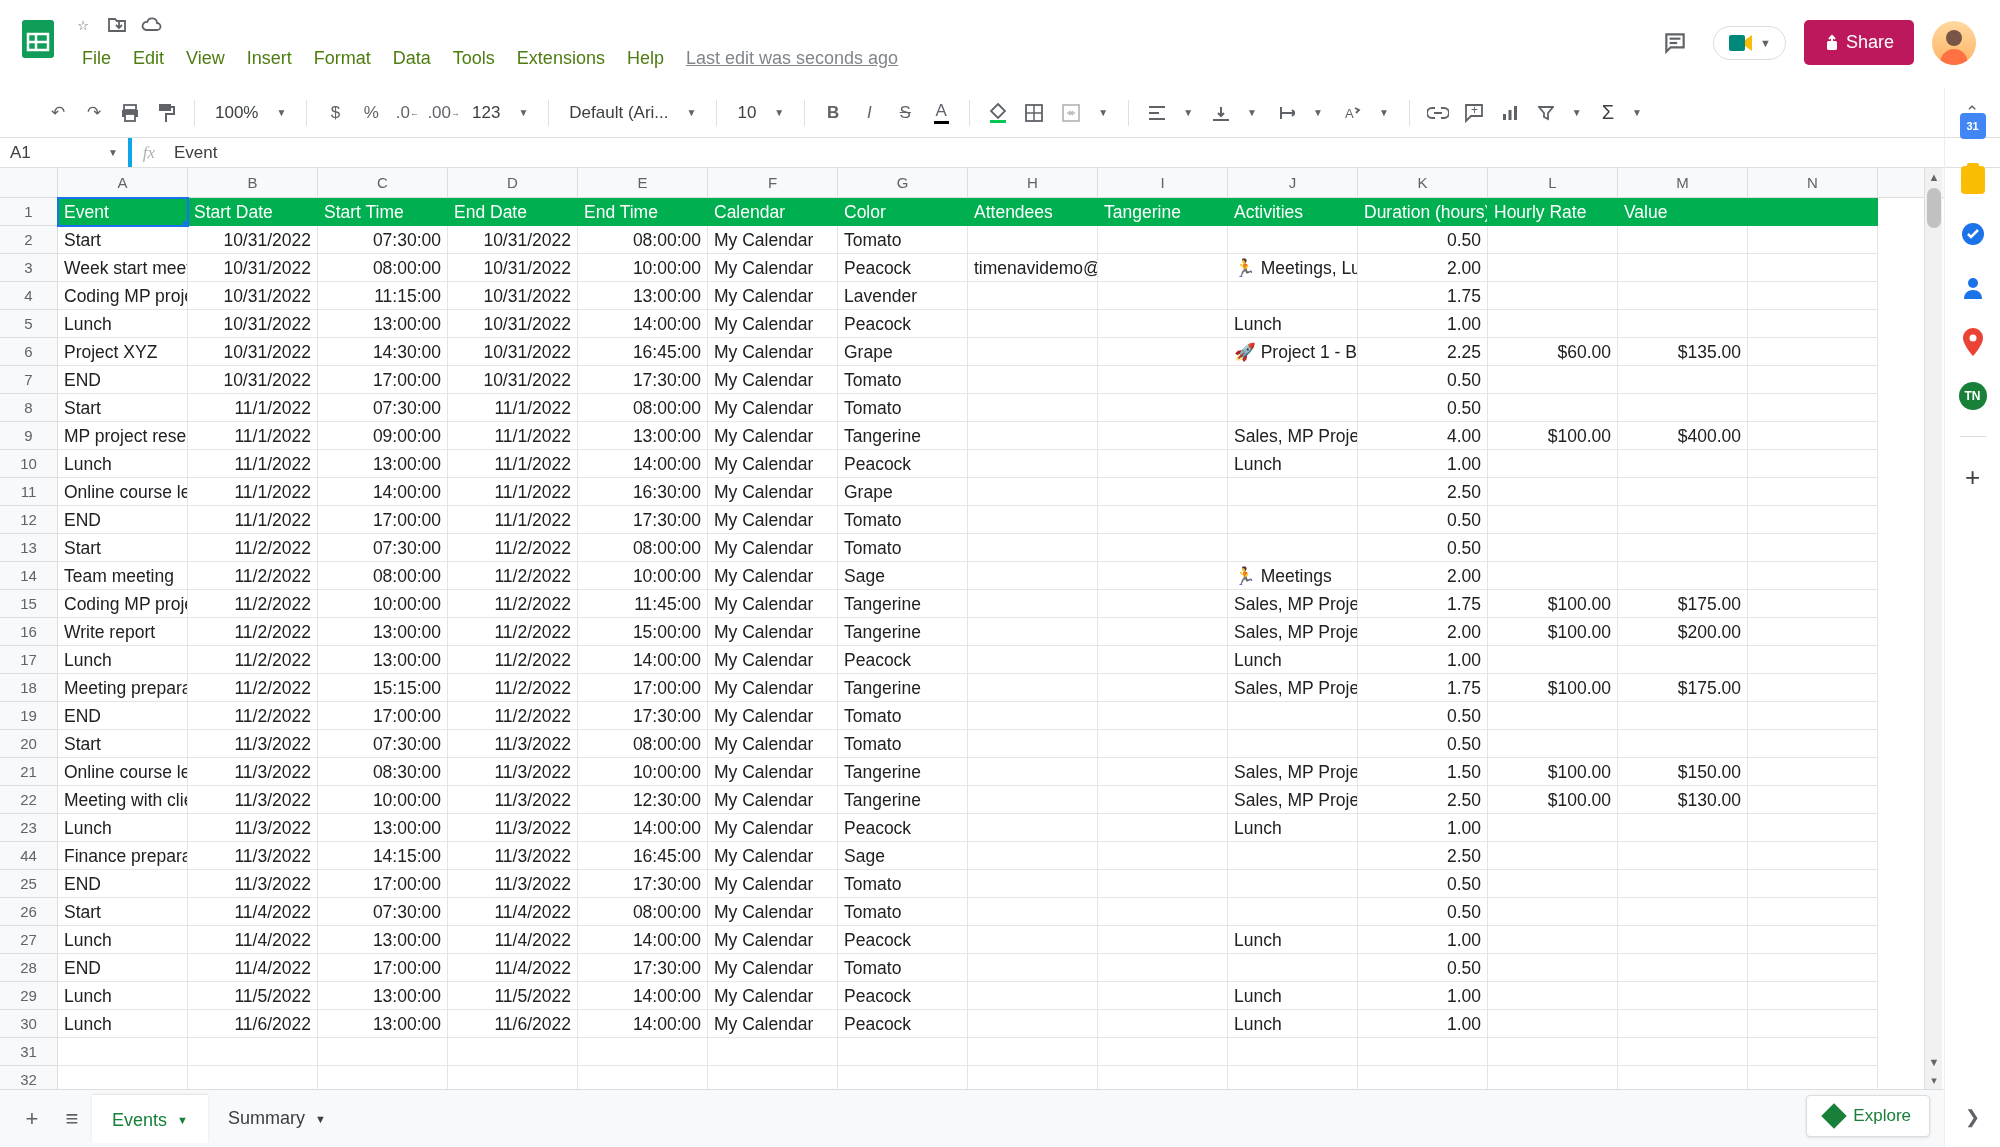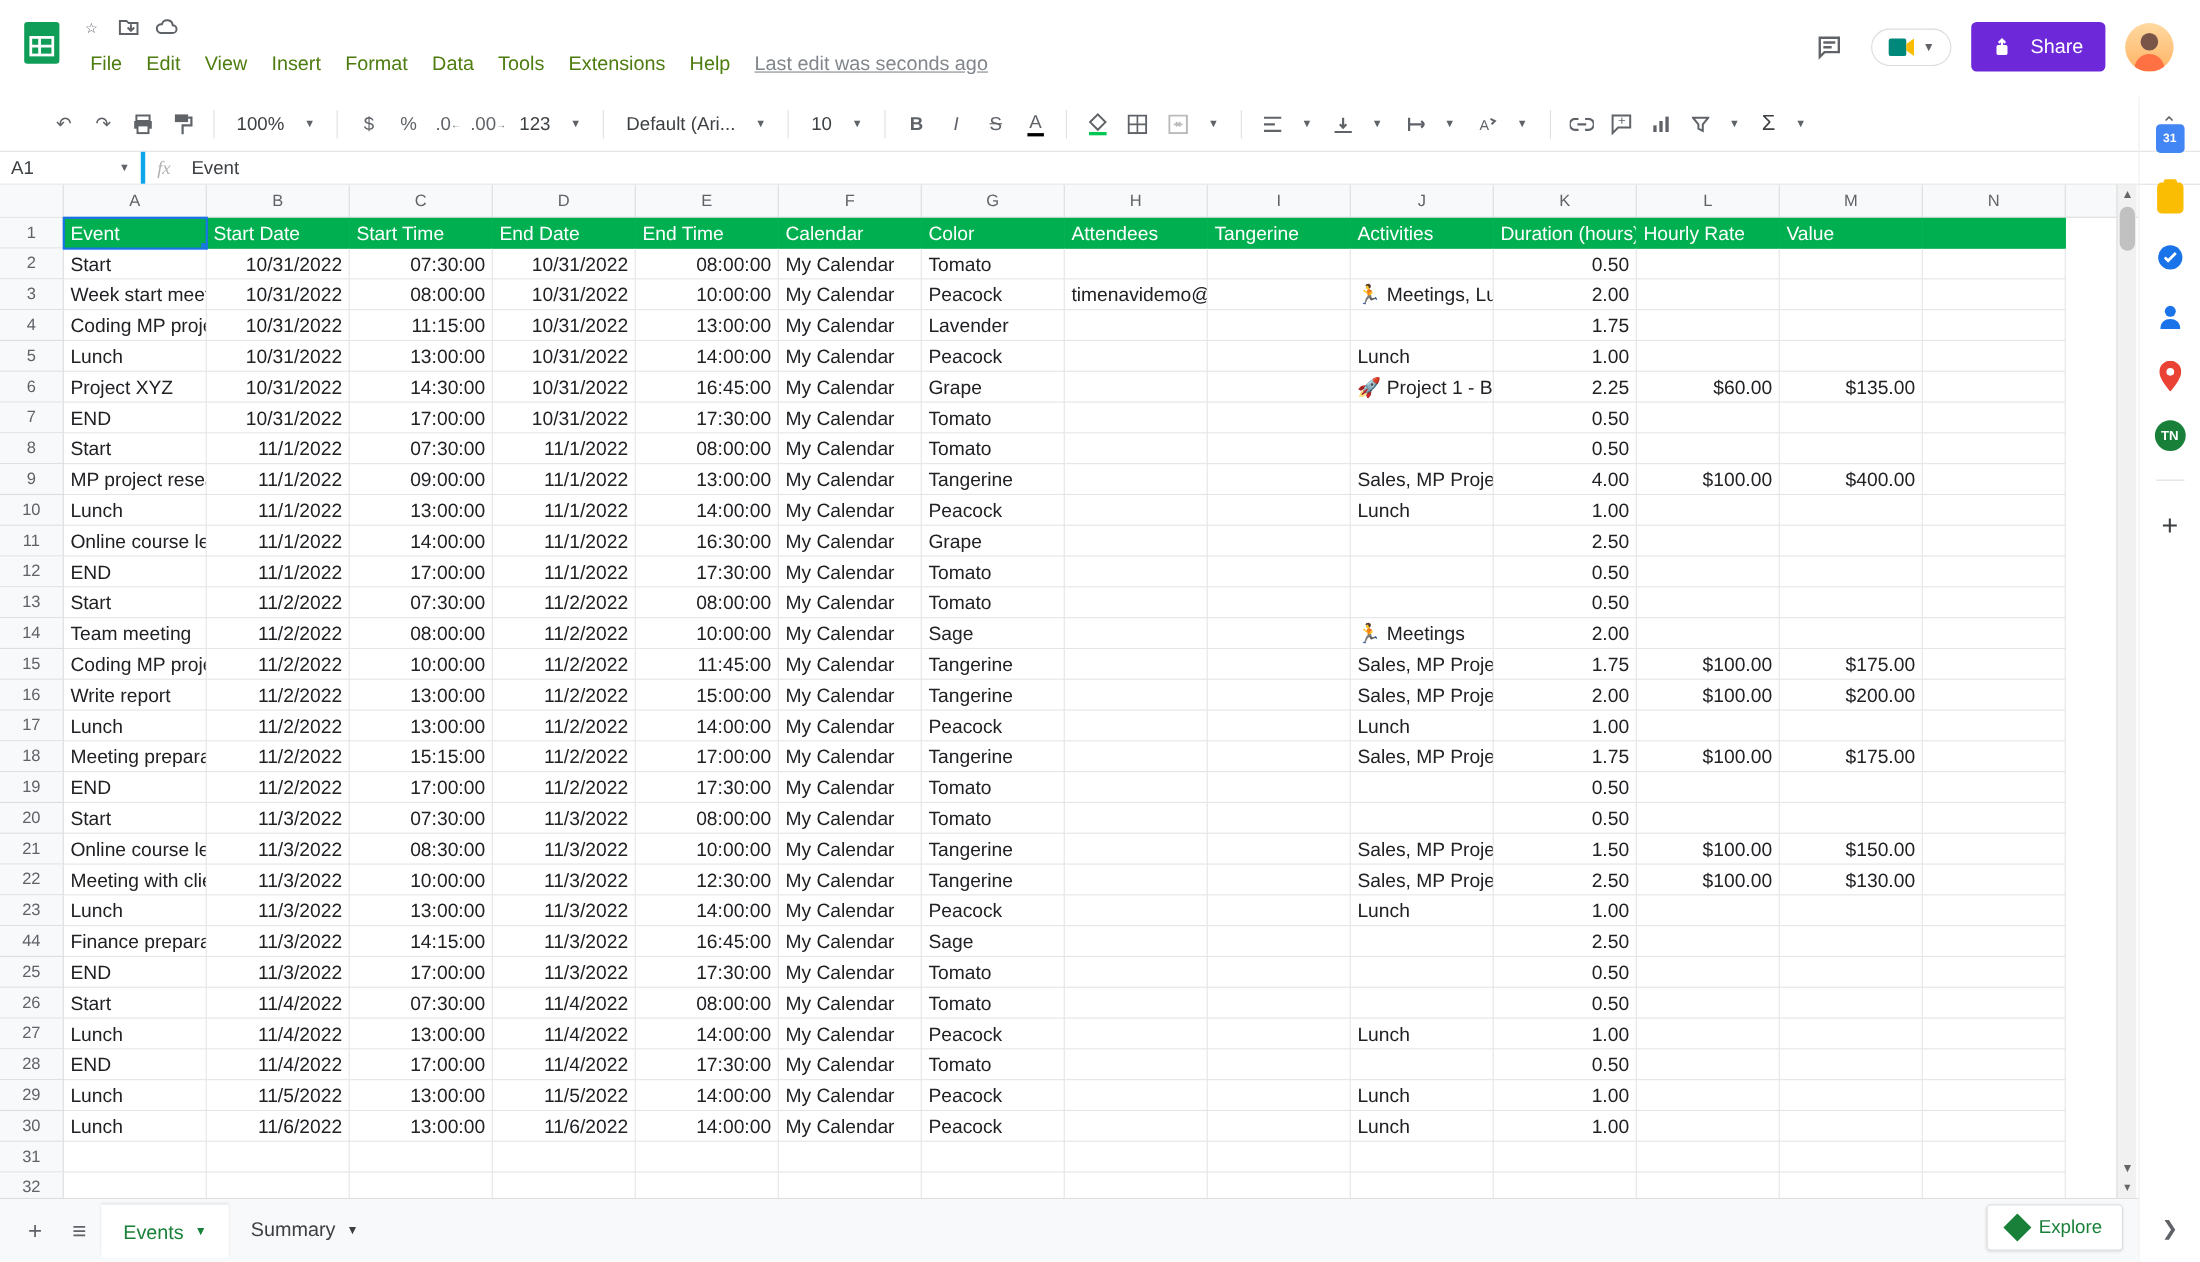--- a/index.html
+++ b/index.html
@@ -10,21 +10,21 @@
 .titlearea { flex:1; padding-left:6px; }
 .titlerow { display:flex; align-items:center; gap:12px; height:30px; }
 .doctitle { font-size:25px; color:#3c4043; font-weight:400; padding:2px 6px; }
 .title-icon { color:#5f6368; width:22px; height:22px; display:flex; align-items:center; justify-content:center; }
 .menubar { display:flex; gap:2px; margin-top:4px; align-items:center; }
 .menuitem { padding:4px 10px; font-size:18px; color:#4d7c0f; border-radius:4px; cursor:pointer; }
 .lastedit { color:#80868b; text-decoration:underline; font-size:18px; margin-left:10px; cursor:pointer; }
 .header-right { display:flex; align-items:center; gap:18px; padding-right:8px; padding-top:10px; }
 .hicon { width:40px; height:40px; display:flex; align-items:center; justify-content:center; color:#5f6368; border-radius:50%; cursor:pointer; }
 .meet-btn { border:1px solid #dadce0; border-radius:22px; padding:6px 14px; display:flex; align-items:center; gap:6px; cursor:pointer; }
-.share-btn { background:#6d28d9; color:#fff; border-radius:5px; padding:12px 20px; font-size:18px; font-weight:500; display:flex; align-items:center; gap:18px; cursor:pointer; }
+.share-btn { background:#be185d; color:#fff; border-radius:5px; padding:12px 20px; font-size:18px; font-weight:500; display:flex; align-items:center; gap:6px; cursor:pointer; }
 .avatar { width:44px; height:44px; border-radius:50%; background:linear-gradient(#ffd9a0,#ffb366); display:flex; align-items:center; justify-content:center; overflow:hidden; }
 .toolbar { height:50px; border-bottom:1px solid #e0e0e0; display:flex; align-items:center; padding:0 12px 0 42px; gap:4px; }
 .tbtn { min-width:32px; height:34px; display:flex; align-items:center; justify-content:center; color:#5f6368; border-radius:3px; cursor:pointer; font-size:17px; }
 .tsep { width:1px; height:26px; background:#e0e0e0; margin:0 8px; }
 .tdrop { display:flex; align-items:center; gap:18px; padding:0 8px; font-size:17px; color:#3c4043; cursor:pointer; height:34px; }
 .tdrop .caret { color:#5f6368; font-size:10px; }
 .formula-row { height:30px; border-bottom:1px solid #e0e0e0; display:flex; align-items:center; }
 .namebox { width:132px; height:100%; border-right:4px solid #0ea5e9; display:flex; align-items:center; padding:0 10px; font-size:17px; position:relative; }
 .namebox .caret { position:absolute; right:10px; font-size:10px; color:#5f6368; }
 .fx { width:34px; text-align:center; color:#b0b0b0; font-style:italic; font-size:17px; font-family:serif; }

